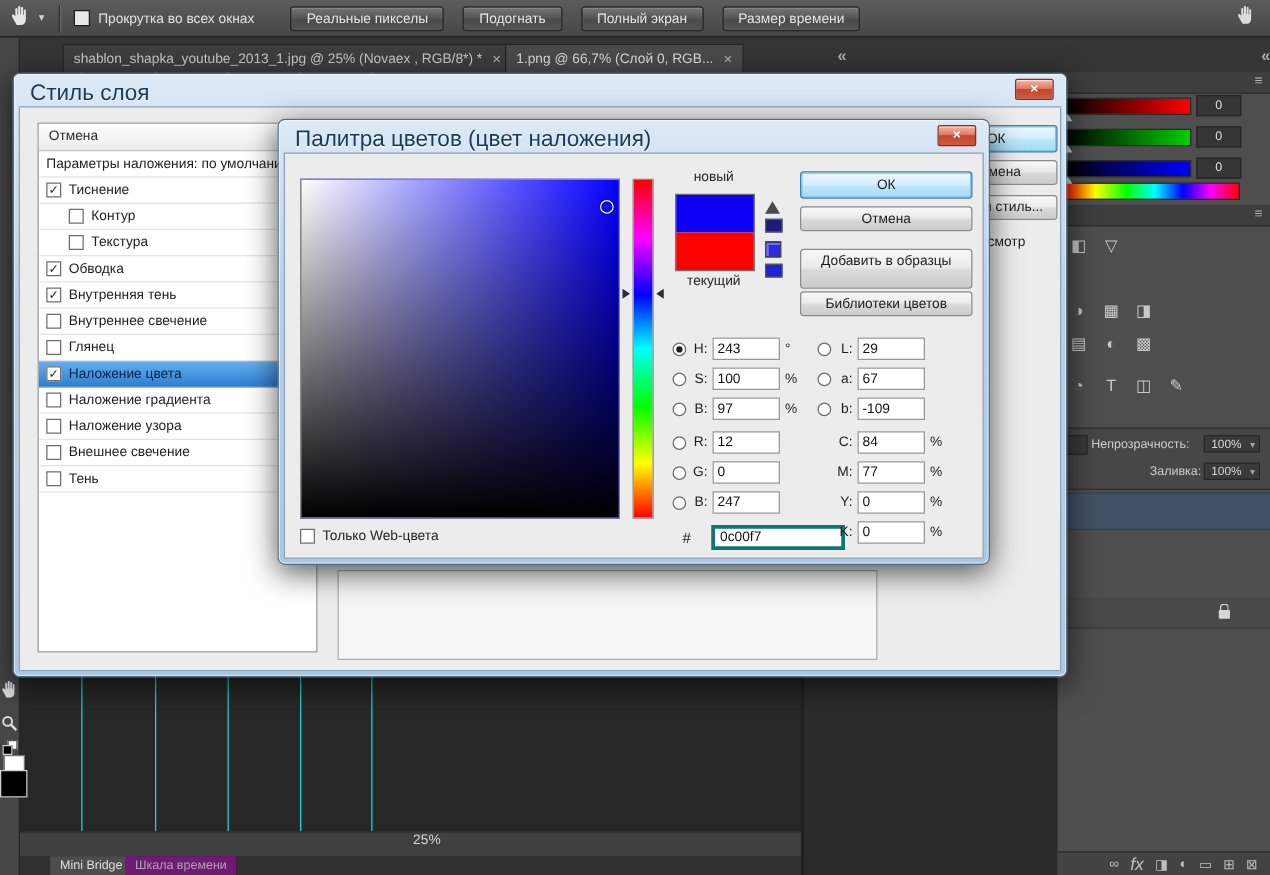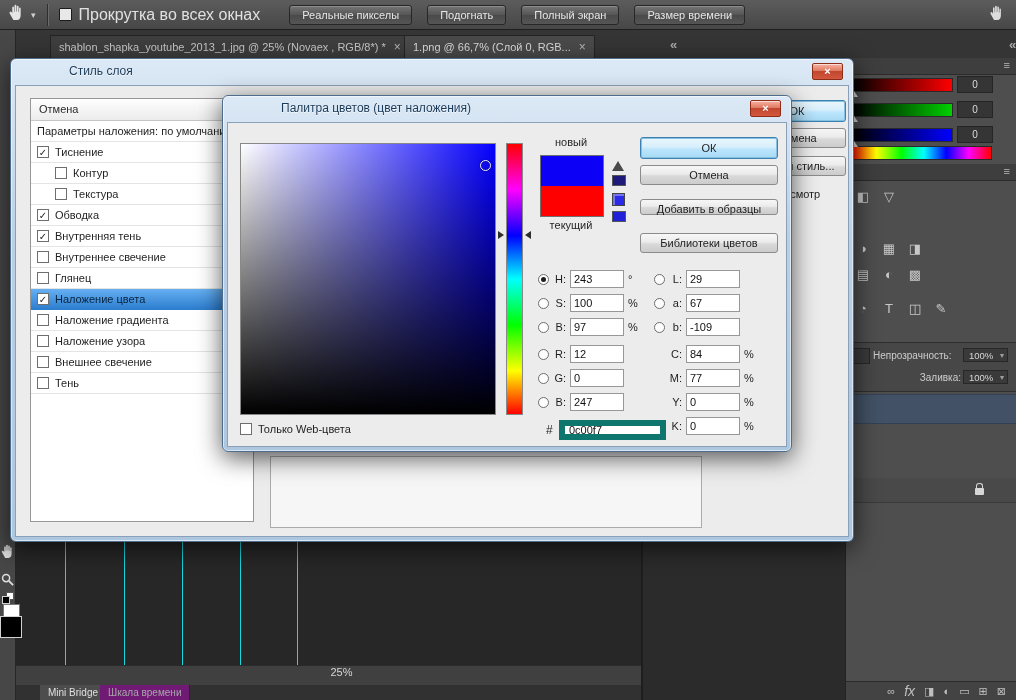--- a/index.html
+++ b/index.html
@@ -3,21 +3,21 @@
 <meta charset="utf-8">
 <style>
   html,body{margin:0;padding:0;background:#1d1d1d;}
   #screen{position:relative;width:1016px;height:700px;overflow:hidden;background:#272727;
     font-family:"Liberation Sans","DejaVu Sans",sans-serif;user-select:none;}
   .abs{position:absolute;}
 
   
   #topbar{left:0;top:0;width:1016px;height:30px;background:linear-gradient(#5c5c5c,#474747);
     border-bottom:1px solid #1f1f1f;display:flex;align-items:center;padding:0 8px;box-sizing:border-box;gap:7px;}
-  .tb-label{font-size:16px;color:#e0e0e0;text-align:right;}
+  .tb-label{font-size:11px;color:#e0e0e0;text-align:right;}
   .vsep{width:1px;height:22px;background:#2e2e2e;box-shadow:1px 0 0 #6a6a6a;margin:0 4px;}
   .dk-cb{width:11px;height:11px;background:#e8e8e8;border:1px solid #1c1c1c;border-radius:1px;flex:0 0 auto;}
   #tb-buttons{display:flex;gap:15px;margin-left:22px;}
   .tb-btn{height:20px;padding:0 12px;background:linear-gradient(#757575,#565656 48%,#4a4a4a 52%,#555);
     border:1px solid #272727;border-radius:3px;color:#e6e6e6;font-size:11px;line-height:18px;
     box-shadow:inset 0 1px 0 rgba(255,255,255,.18);box-sizing:border-box;}
   .dd{color:#cfcfcf;font-size:9px;}
   .hand-right{margin-left:auto;margin-right:4px;}
 
   
@@ -79,21 +79,21 @@
   .lock:before{content:'';position:absolute;left:1px;top:-5px;width:5px;height:5px;border:1.5px solid #d6d6d6;border-bottom:none;border-radius:3px 3px 0 0;}
   #pfooter{position:absolute;left:0;bottom:0;width:100%;height:19px;background:#434343;border-top:1px solid #2b2b2b;
     display:flex;justify-content:flex-end;align-items:center;gap:9px;padding-right:10px;box-sizing:border-box;}
   .ft-ic{color:#bfbfbf;font-size:11px;}
   .ft-ic.fx{font-style:italic;font-size:14px;}
 
   
   .dlg{position:absolute;border:1px solid #4e6d8c;border-radius:6px;
     background:linear-gradient(#dce9f6,#b9cfe6 40%,#aec7e0);
     box-shadow:0 6px 24px rgba(0,0,0,.65),inset 0 0 0 1px rgba(255,255,255,.55);}
-  .dlg-title{position:absolute;left:13px;top:5px;font-size:12px;color:#1b3a58;text-shadow:0 1px 0 rgba(255,255,255,.7);margin-left:45px;}
+  .dlg-title{position:absolute;left:13px;top:5px;font-size:18px;color:#1b3a58;text-shadow:0 1px 0 rgba(255,255,255,.7);}
   .dlg-close{position:absolute;top:4px;width:31px;height:17px;
     background:linear-gradient(#f7b3a3,#e07b62 45%,#c24730 50%,#d2573d);
     border:1px solid #8e2c18;border-radius:2px;color:#fff;font-size:11px;font-weight:bold;text-align:center;line-height:15px;
     box-shadow:inset 0 1px 0 rgba(255,255,255,.55);box-sizing:border-box;}
   .dlg-body{position:absolute;left:4px;right:4px;top:26px;bottom:4px;background:#ececec;border:1px solid #8aa0b6;}
   .w-btn{position:absolute;background:linear-gradient(#f7f7f7,#ebebeb 45%,#d9d9d9 55%,#cccccc);
     border:1px solid #8b8b8b;border-radius:3px;font-size:11px;color:#1e1e1e;text-align:center;box-sizing:border-box;}
   .w-btn.default{border-color:#3c7fb1;background:linear-gradient(#eaf6fd,#d7effc 45%,#bde6fd 55%,#a6d9f4);
     box-shadow:inset 0 0 0 1px #87c1e2;}
   .cb{width:12px;height:12px;background:#fff;border:1px solid #6e6e6e;font-size:10px;line-height:11px;text-align:center;color:#222;box-sizing:border-box;flex:0 0 auto;}
@@ -130,21 +130,21 @@
   #cube-ic{position:absolute;left:384px;top:70px;width:11px;height:11px;background:#2a2ae8;border:1px solid #444;box-shadow:inset 2px 2px 0 rgba(255,255,255,.35);}
   #cube-sw{position:absolute;left:384px;top:88px;width:12px;height:9px;background:#2020d8;border:1px solid #555;}
   .field-row{position:absolute;display:flex;align-items:center;gap:4px;height:20px;}
   .radio{width:11px;height:11px;border:1px solid #6d6d6d;border-radius:50%;background:#fff;box-sizing:border-box;flex:0 0 auto;}
   .radio.on:after{content:'';display:block;width:5px;height:5px;margin:2px auto;border-radius:50%;background:#1e1e1e;}
   .radio-sp{width:11px;flex:0 0 auto;}
   .f-label{font-size:11px;color:#1e1e1e;width:13px;text-align:right;}
   .f-input{width:54px;height:18px;border:1px solid #979797;background:#fff;font-size:11px;color:#111;padding:0 3px;box-sizing:border-box;font-family:inherit;}
   .f-unit{font-size:11px;color:#1e1e1e;}
   #hex-label{position:absolute;left:318px;top:300px;font-size:12px;color:#1e1e1e;}
-  #hex-input{position:absolute;left:331px;top:297px;width:107px;height:20px;border:6px solid #0f766e;font-size:11px;color:#111;padding:0 4px;box-sizing:border-box;font-family:inherit;}
+  #hex-input{position:absolute;left:341px;top:297px;width:107px;height:20px;border:3px solid #0f766e;font-size:11px;color:#111;padding:0 4px;box-sizing:border-box;font-family:inherit;}
   #web-cb{position:absolute;left:12px;top:300px;display:flex;gap:6px;align-items:center;font-size:11px;color:#1e1e1e;}
 </style>
 </head>
 <body>
 
 <div id="screen">
 
   <div class="abs" id="topbar">
     <span>
       <svg width="16" height="17" viewBox="0 0 14 16">
@@ -367,21 +367,21 @@
         <div id="sw-new" style="background: rgb(12, 0, 247);"></div>
         <div id="sw-cur" style="background: rgb(254, 0, 0);"></div>
       </div>
       <span class="sw-label" style="left:312px;top:96px;">текущий</span>
       <div id="gamut-tri"></div>
       <div id="gamut-sw"></div>
       <div id="cube-ic"></div>
       <div id="cube-sw"></div>
       <div class="w-btn default" style="left:412px;top:14px;width:138px;height:22px;line-height:20px;">ОК</div>
       <div class="w-btn" style="left:412px;top:42px;width:138px;height:20px;line-height:18px;">Отмена</div>
-      <div class="w-btn" style="left:412px;top:76px;width:138px;height:16px;line-height:18px;">Добавить в образцы</div>
+      <div class="w-btn" style="left:412px;top:76px;width:138px;height:32px;line-height:18px;">Добавить в образцы</div>
       <div class="w-btn" style="left:412px;top:110px;width:138px;height:20px;line-height:18px;">Библиотеки цветов</div>
       <span id="hex-label">#</span>
       <input id="hex-input" value="0c00f7" style="">
       <div id="web-cb">
         <span class="cb"></span>
         <span>Только Web-цвета</span>
       </div>
     <div class="field-row" style="left: 310px; top: 146px;">
           <span class="radio on"></span>
           <span class="f-label">H:</span>

